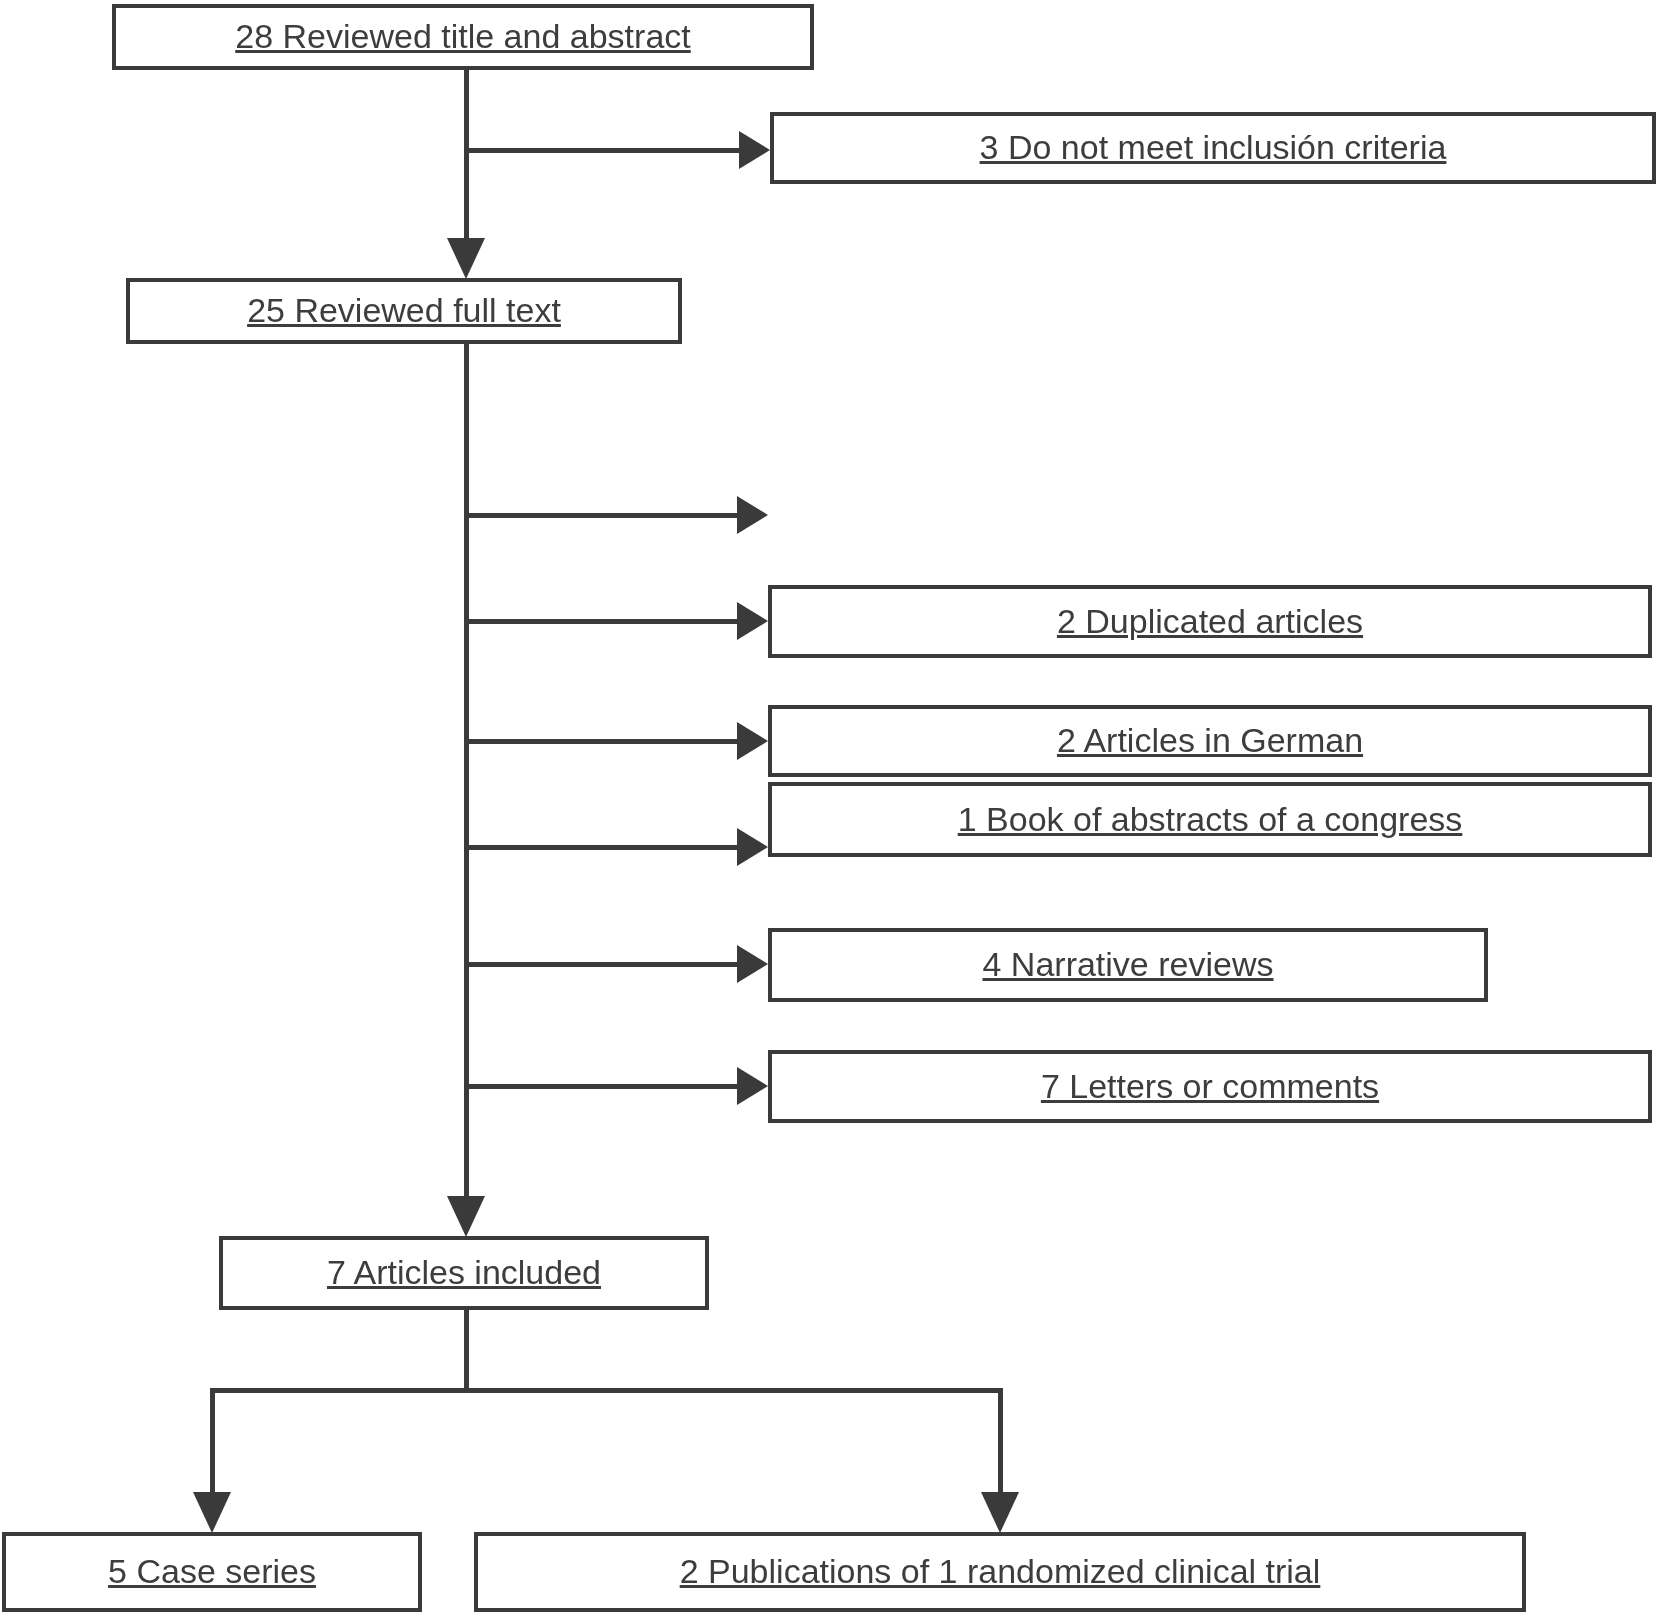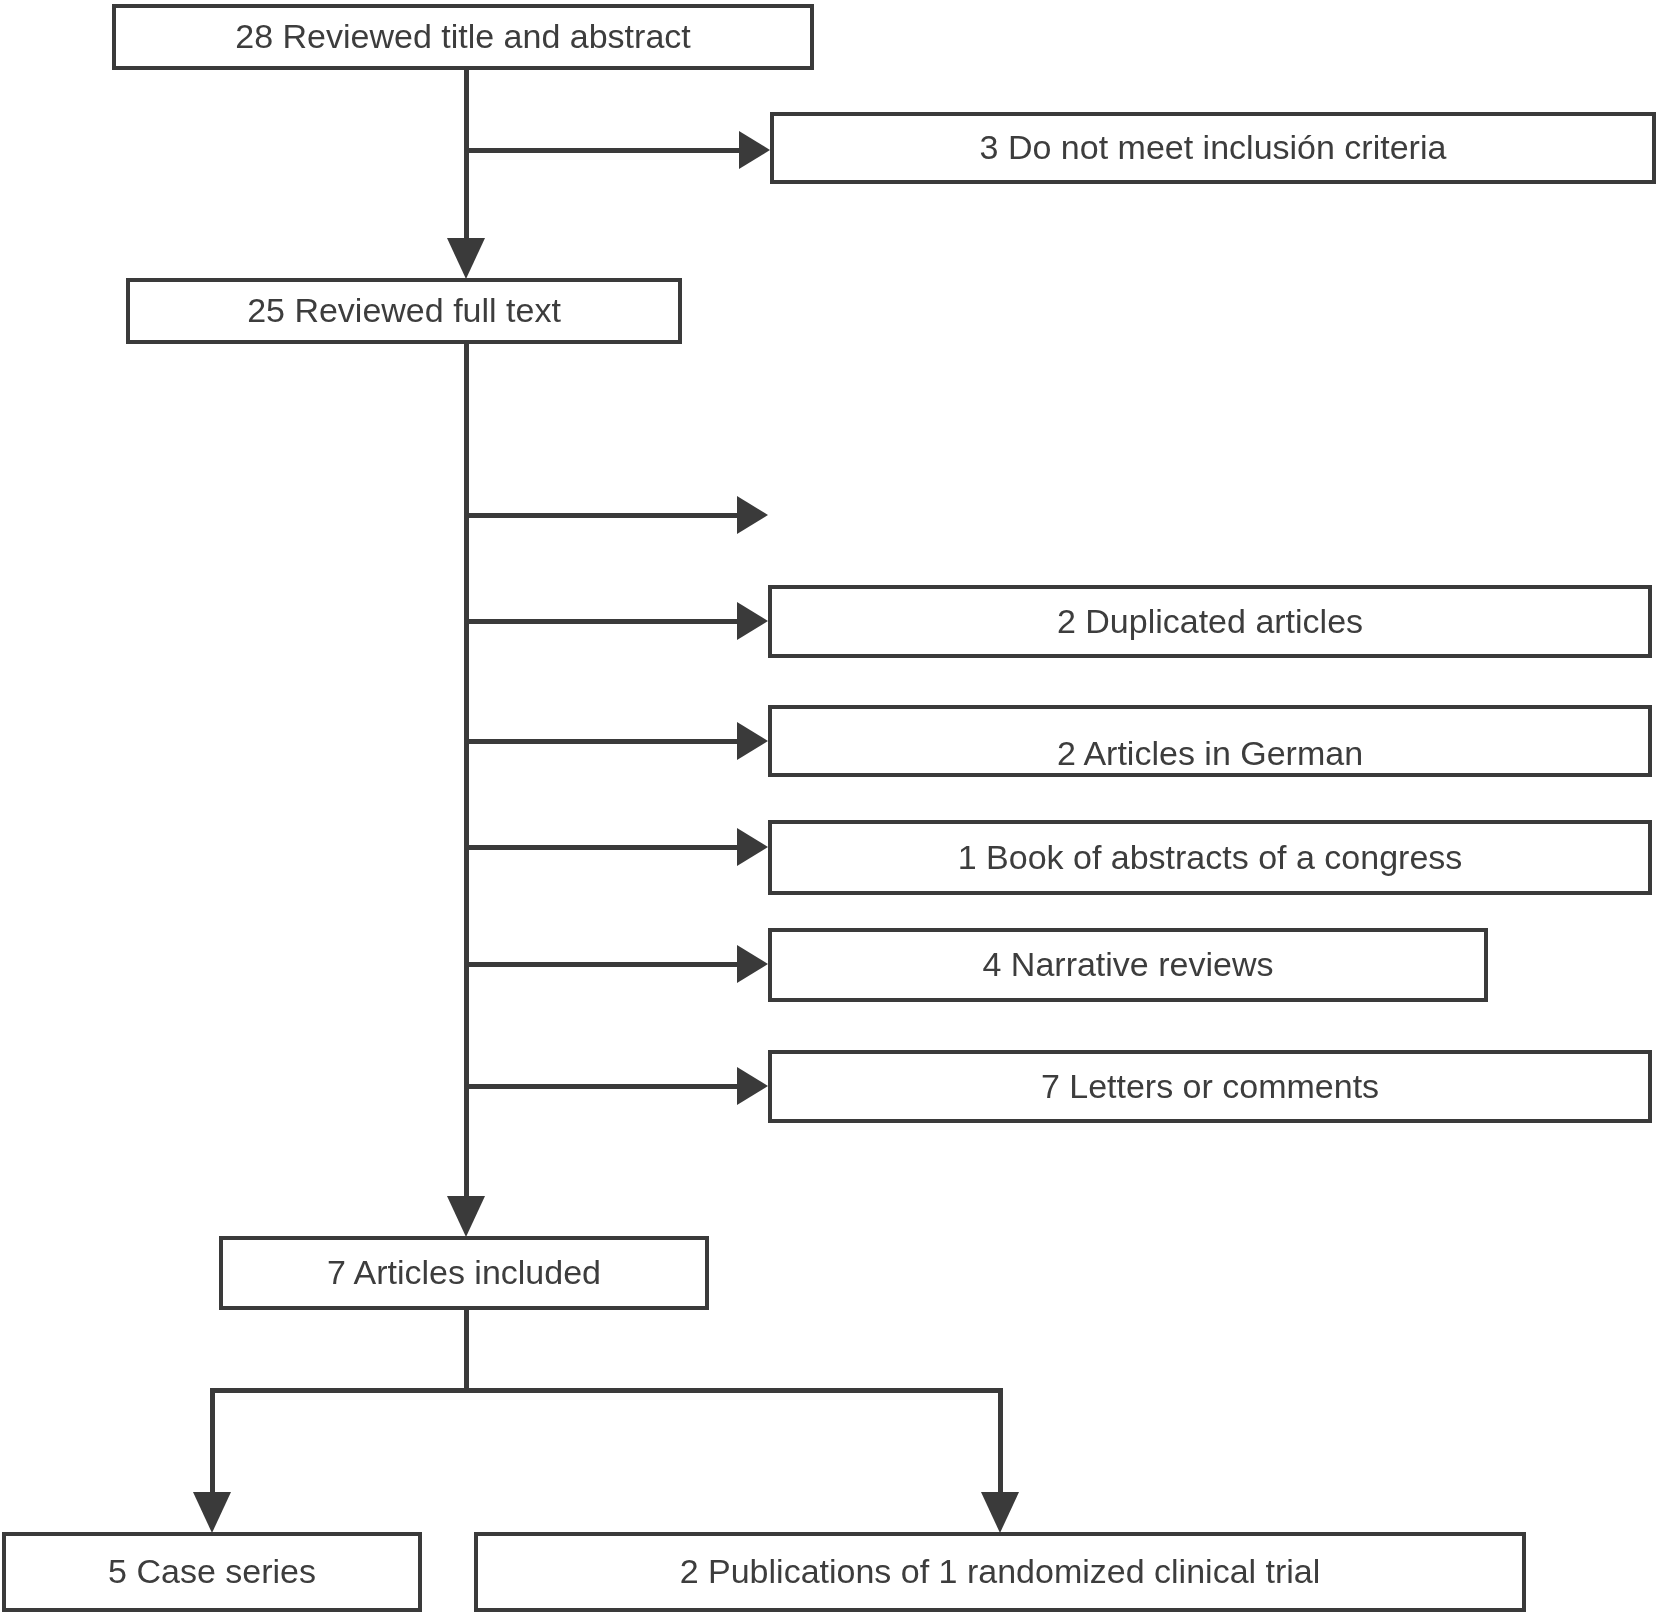--- a/index.html
+++ b/index.html
@@ -22,20 +22,21 @@
     background: #ffffff;
     color: #3d3d3d;
     font-size: 34px;
     line-height: 1.15;
     display: flex;
     align-items: center;
     justify-content: center;
     text-align: center;
     z-index: 2;
     padding: 0 10px;
+    text-decoration: underline;
   }
   .vline, .hline {
     position: absolute;
     background: #3a3a3a;
     z-index: 1;
   }
   .vline { width: 5px; }
   .hline { height: 5px; }
   .arr-right {
     position: absolute;
@@ -105,25 +106,25 @@
 
   <div class="box" style="left:126px; top:278px; width:556px; height:66px;">
     <span>25 Reviewed full text</span>
   </div>
 
 
   <div class="box" style="left:768px; top:585px; width:884px; height:73px;justify-content:center;">
     <span>2 Duplicated articles</span>
   </div>
 
-  <div class="box" style="left:768px; top:705px; width:884px; height:72px;align-items:flex-end;">
+  <div class="box" style="left:768px; top:705px; width:884px; height:72px;">
     <span>2 Articles in German</span>
   </div>
 
-  <div class="box" style="left:768px; top:820px; width:884px; height:75px;">
+  <div class="box" style="left:768px; top:782px; width:884px; height:75px;">
     <span>1 Book of abstracts of a congress</span>
   </div>
 
   <div class="box" style="left:768px; top:928px; width:720px; height:74px;">
     <span>4 Narrative reviews</span>
   </div>
 
   <div class="box" style="left:768px; top:1050px; width:884px; height:73px;">
     <span>7 Letters or comments</span>
   </div>

